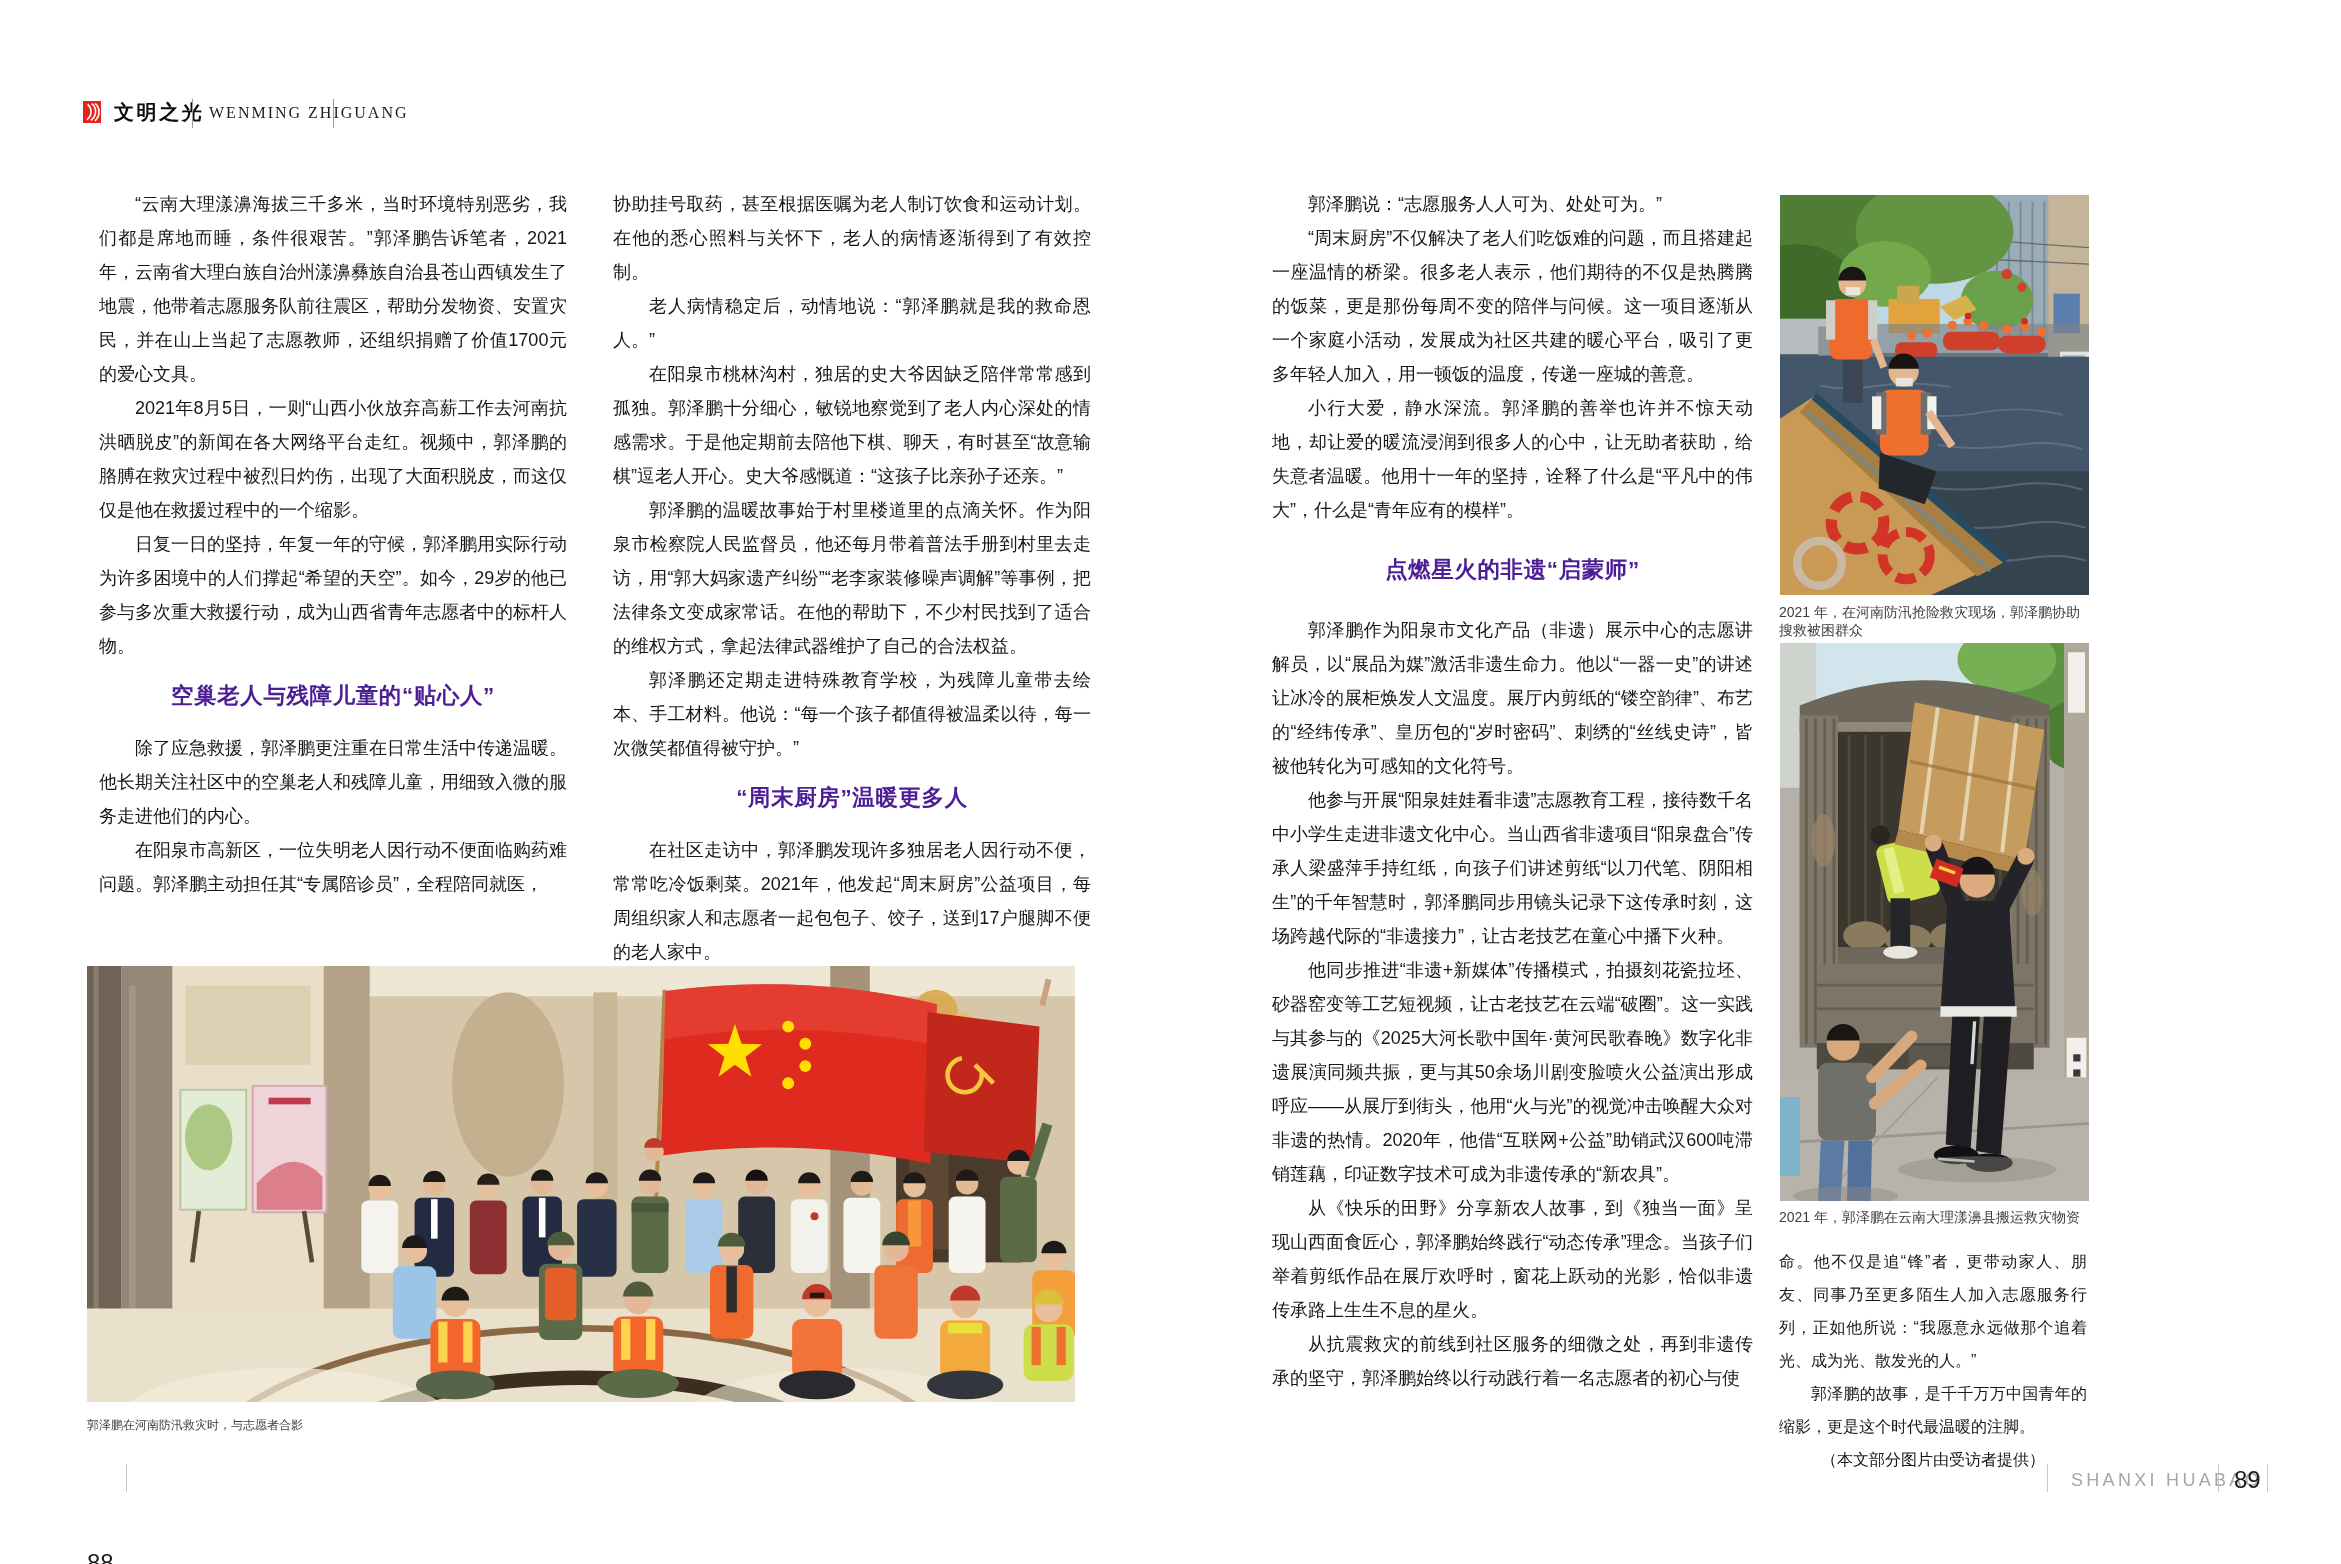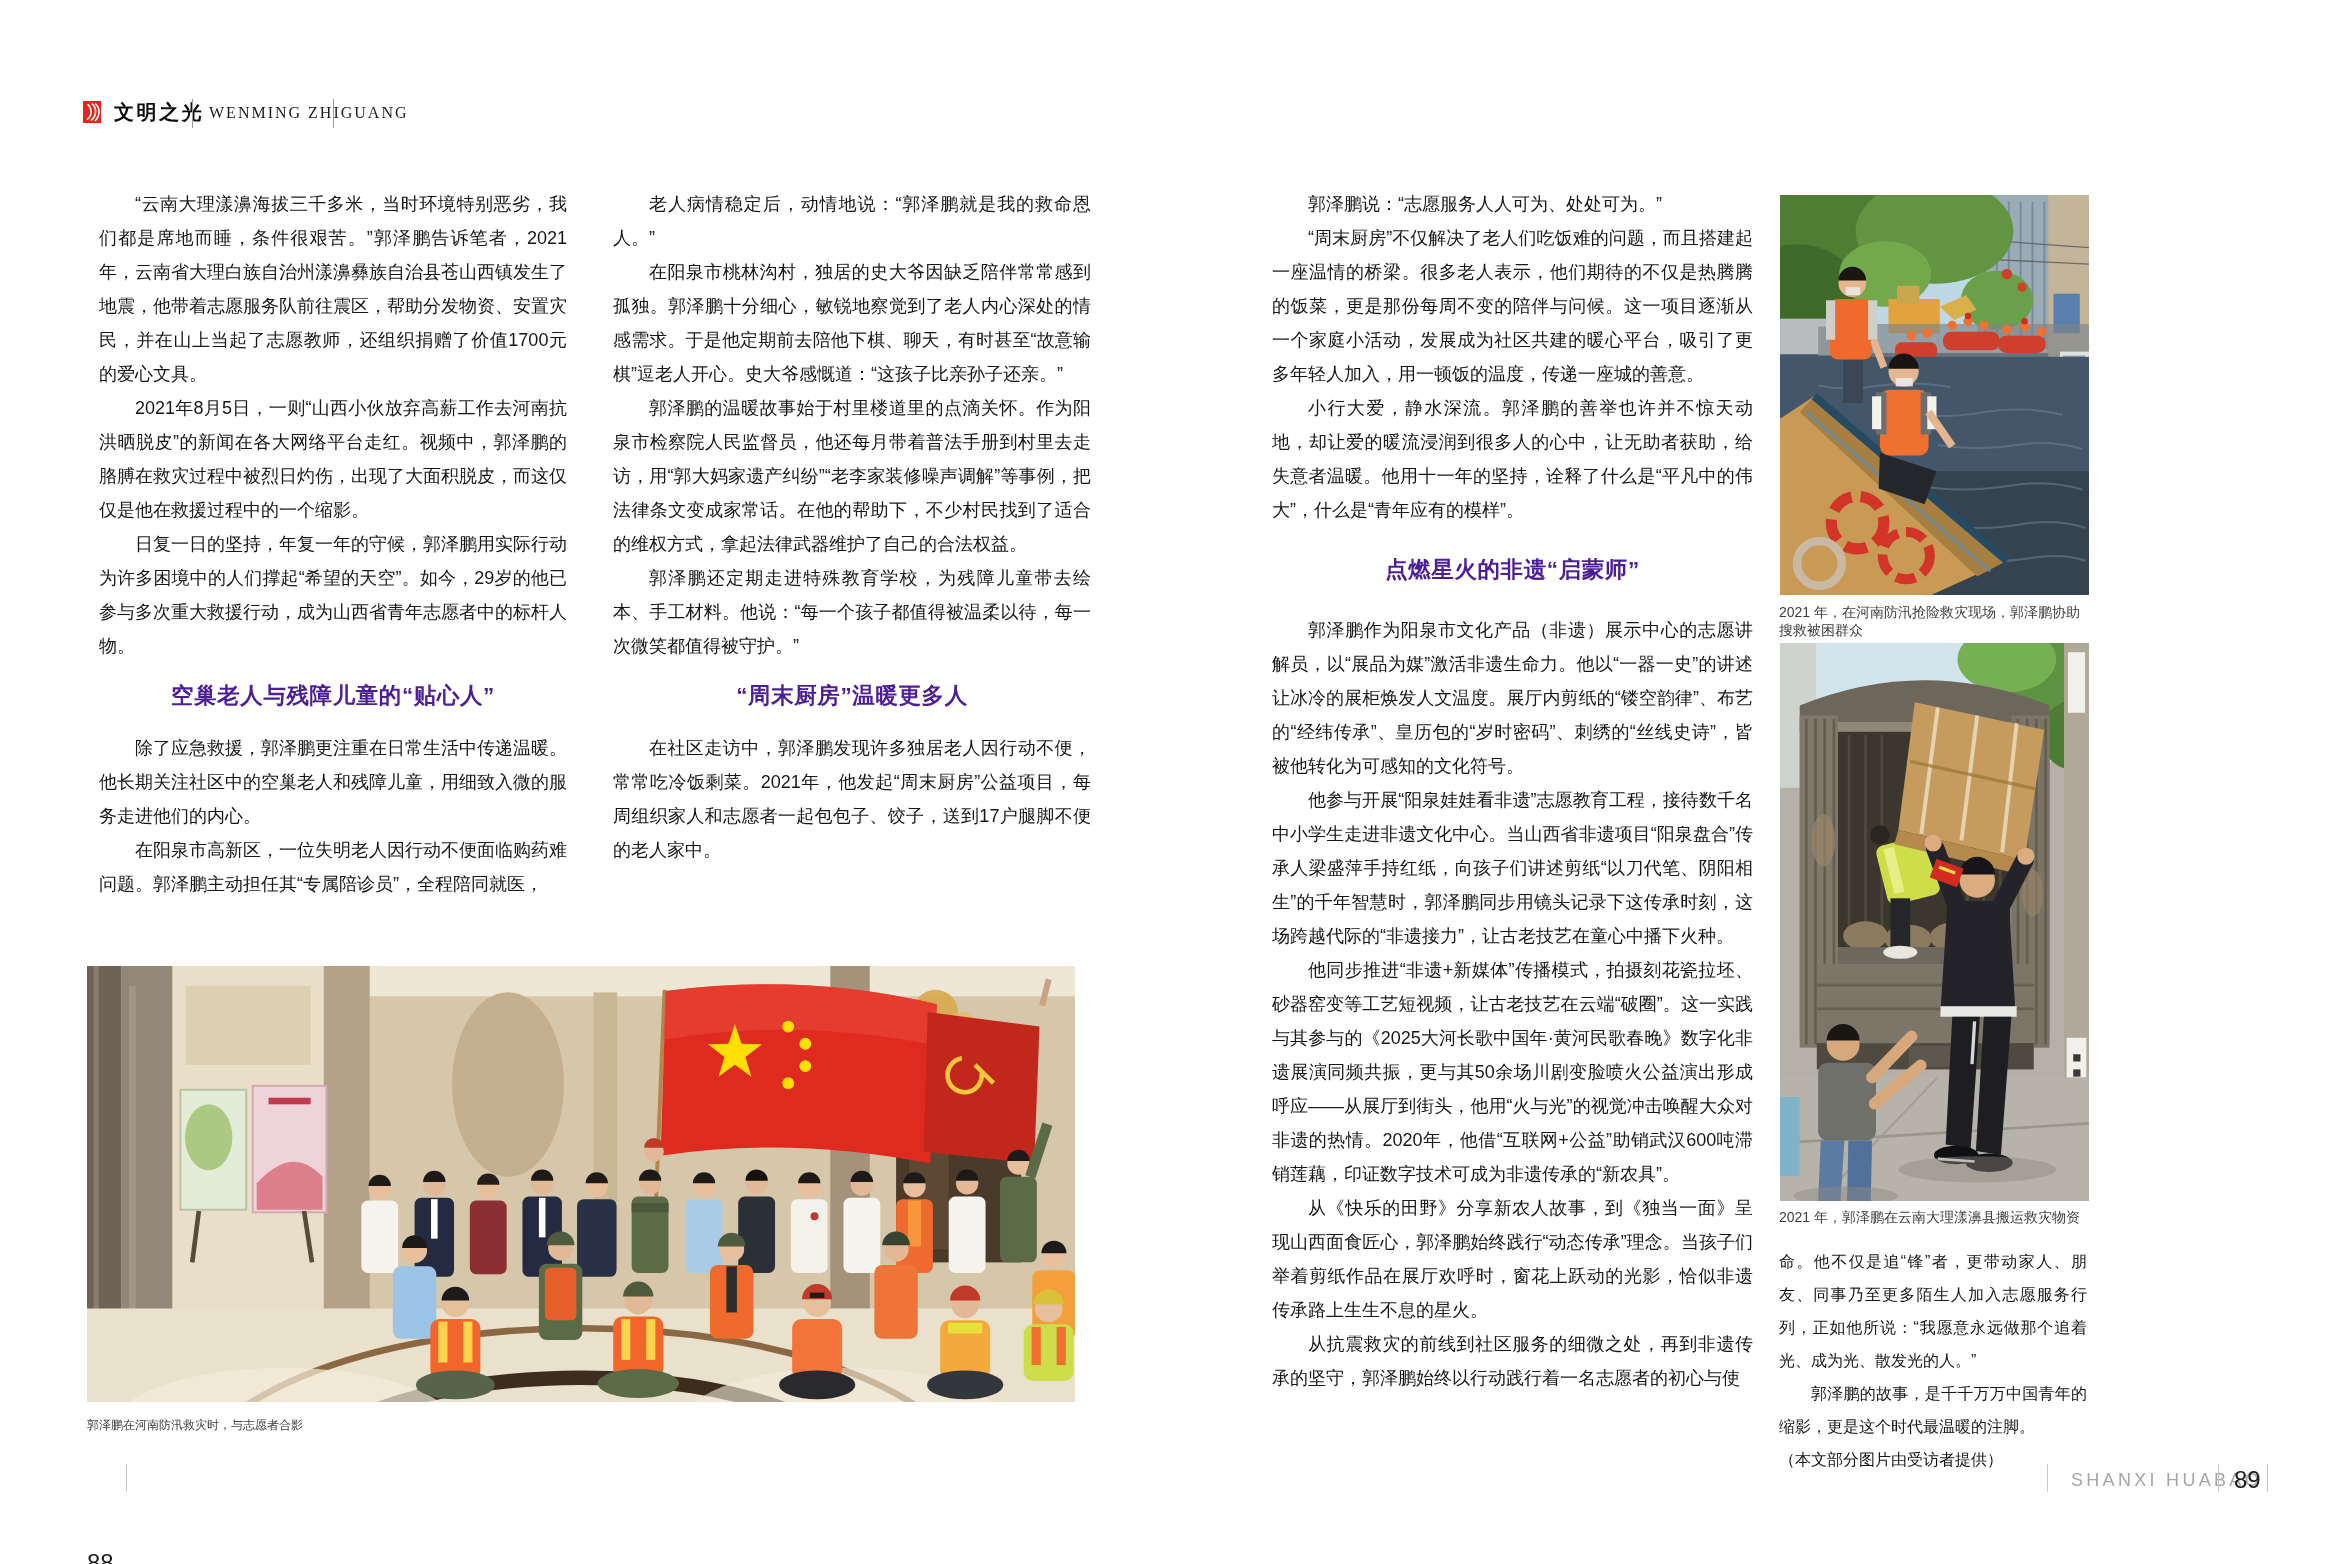--- a/index.html
+++ b/index.html
@@ -14,21 +14,21 @@
   .vbar{position:absolute;width:1.3px;background:#9c9c9c;}
   
   .col{position:absolute;font-size:18px;line-height:34px;text-align:justify;color:#161616;}
   .col p{margin:0;}
   .col p.indent{text-indent:2em;}
   .hd{font-weight:bold;font-size:22.4px;text-align:center;text-indent:0 !important;
       color:#4c1d95;letter-spacing:0.7px;}
   .hd1{margin:16px 0 18.4px 0 !important;}
   .hd3{margin:26px 0 26px 0 !important;}
   .col-narrow{font-size:16px;line-height:33px;}
-  .credit{text-align:left;font-family:Liberation Sans, sans-serif;}
+  .credit{text-align:center;font-family:Liberation Sans, sans-serif;}
   
   .cap{position:absolute;color:#3d3d3d;}
   .capL{left:87px;top:1417px;width:988px;font-size:12px;text-align:left;}
   .capR{left:1779px;width:311px;font-size:14px;text-align:left;}
   
   .photo{position:absolute;overflow:hidden;background:#ddd;}
   .photo svg{display:block;width:100%;height:100%;}
   
   .pgnum{position:absolute;font-size:24px;color:#1a1a1a;}
   .mag{position:absolute;font-size:18px;letter-spacing:3.3px;color:#a6a6a6;}
@@ -52,20 +52,21 @@
   <div class="col" style="left:99px;top:187px;width:468px;">
     <p class="indent">“云南大理漾濞海拔三千多米，当时环境特别恶劣，我们都是席地而睡，条件很艰苦。”郭泽鹏告诉笔者，2021年，云南省大理白族自治州漾濞彝族自治县苍山西镇发生了地震，他带着志愿服务队前往震区，帮助分发物资、安置灾民，并在山上当起了志愿教师，还组织捐赠了价值1700元的爱心文具。</p>
     <p class="indent">2021年8月5日，一则“山西小伙放弃高薪工作去河南抗洪晒脱皮”的新闻在各大网络平台走红。视频中，郭泽鹏的胳膊在救灾过程中被烈日灼伤，出现了大面积脱皮，而这仅仅是他在救援过程中的一个缩影。</p>
     <p class="indent">日复一日的坚持，年复一年的守候，郭泽鹏用实际行动为许多困境中的人们撑起“希望的天空”。如今，29岁的他已参与多次重大救援行动，成为山西省青年志愿者中的标杆人物。</p>
     <p class="hd hd1">空巢老人与残障儿童的“贴心人”</p>
     <p class="indent">除了应急救援，郭泽鹏更注重在日常生活中传递温暖。他长期关注社区中的空巢老人和残障儿童，用细致入微的服务走进他们的内心。</p>
     <p class="indent">在阳泉市高新区，一位失明老人因行动不便面临购药难问题。郭泽鹏主动担任其“专属陪诊员”，全程陪同就医，</p>
   </div>
 
   <div class="col" style="left:613px;top:187px;width:478px;">
+    <p>协助挂号取药，甚至根据医嘱为老人制订饮食和运动计划。在他的悉心照料与关怀下，老人的病情逐渐得到了有效控制。</p>
     <p class="indent">老人病情稳定后，动情地说：“郭泽鹏就是我的救命恩人。”</p>
     <p class="indent">在阳泉市桃林沟村，独居的史大爷因缺乏陪伴常常感到孤独。郭泽鹏十分细心，敏锐地察觉到了老人内心深处的情感需求。于是他定期前去陪他下棋、聊天，有时甚至“故意输棋”逗老人开心。史大爷感慨道：“这孩子比亲孙子还亲。”</p>
     <p class="indent">郭泽鹏的温暖故事始于村里楼道里的点滴关怀。作为阳泉市检察院人民监督员，他还每月带着普法手册到村里去走访，用“郭大妈家遗产纠纷”“老李家装修噪声调解”等事例，把法律条文变成家常话。在他的帮助下，不少村民找到了适合的维权方式，拿起法律武器维护了自己的合法权益。</p>
     <p class="indent">郭泽鹏还定期走进特殊教育学校，为残障儿童带去绘本、手工材料。他说：“每一个孩子都值得被温柔以待，每一次微笑都值得被守护。”</p>
     <p class="hd hd1">“周末厨房”温暖更多人</p>
     <p class="indent">在社区走访中，郭泽鹏发现许多独居老人因行动不便，常常吃冷饭剩菜。2021年，他发起“周末厨房”公益项目，每周组织家人和志愿者一起包包子、饺子，送到17户腿脚不便的老人家中。</p>
   </div>
 
   <div class="col" style="left:1272px;top:187px;width:481px;">
     <p class="indent">郭泽鹏说：“志愿服务人人可为、处处可为。”</p>

